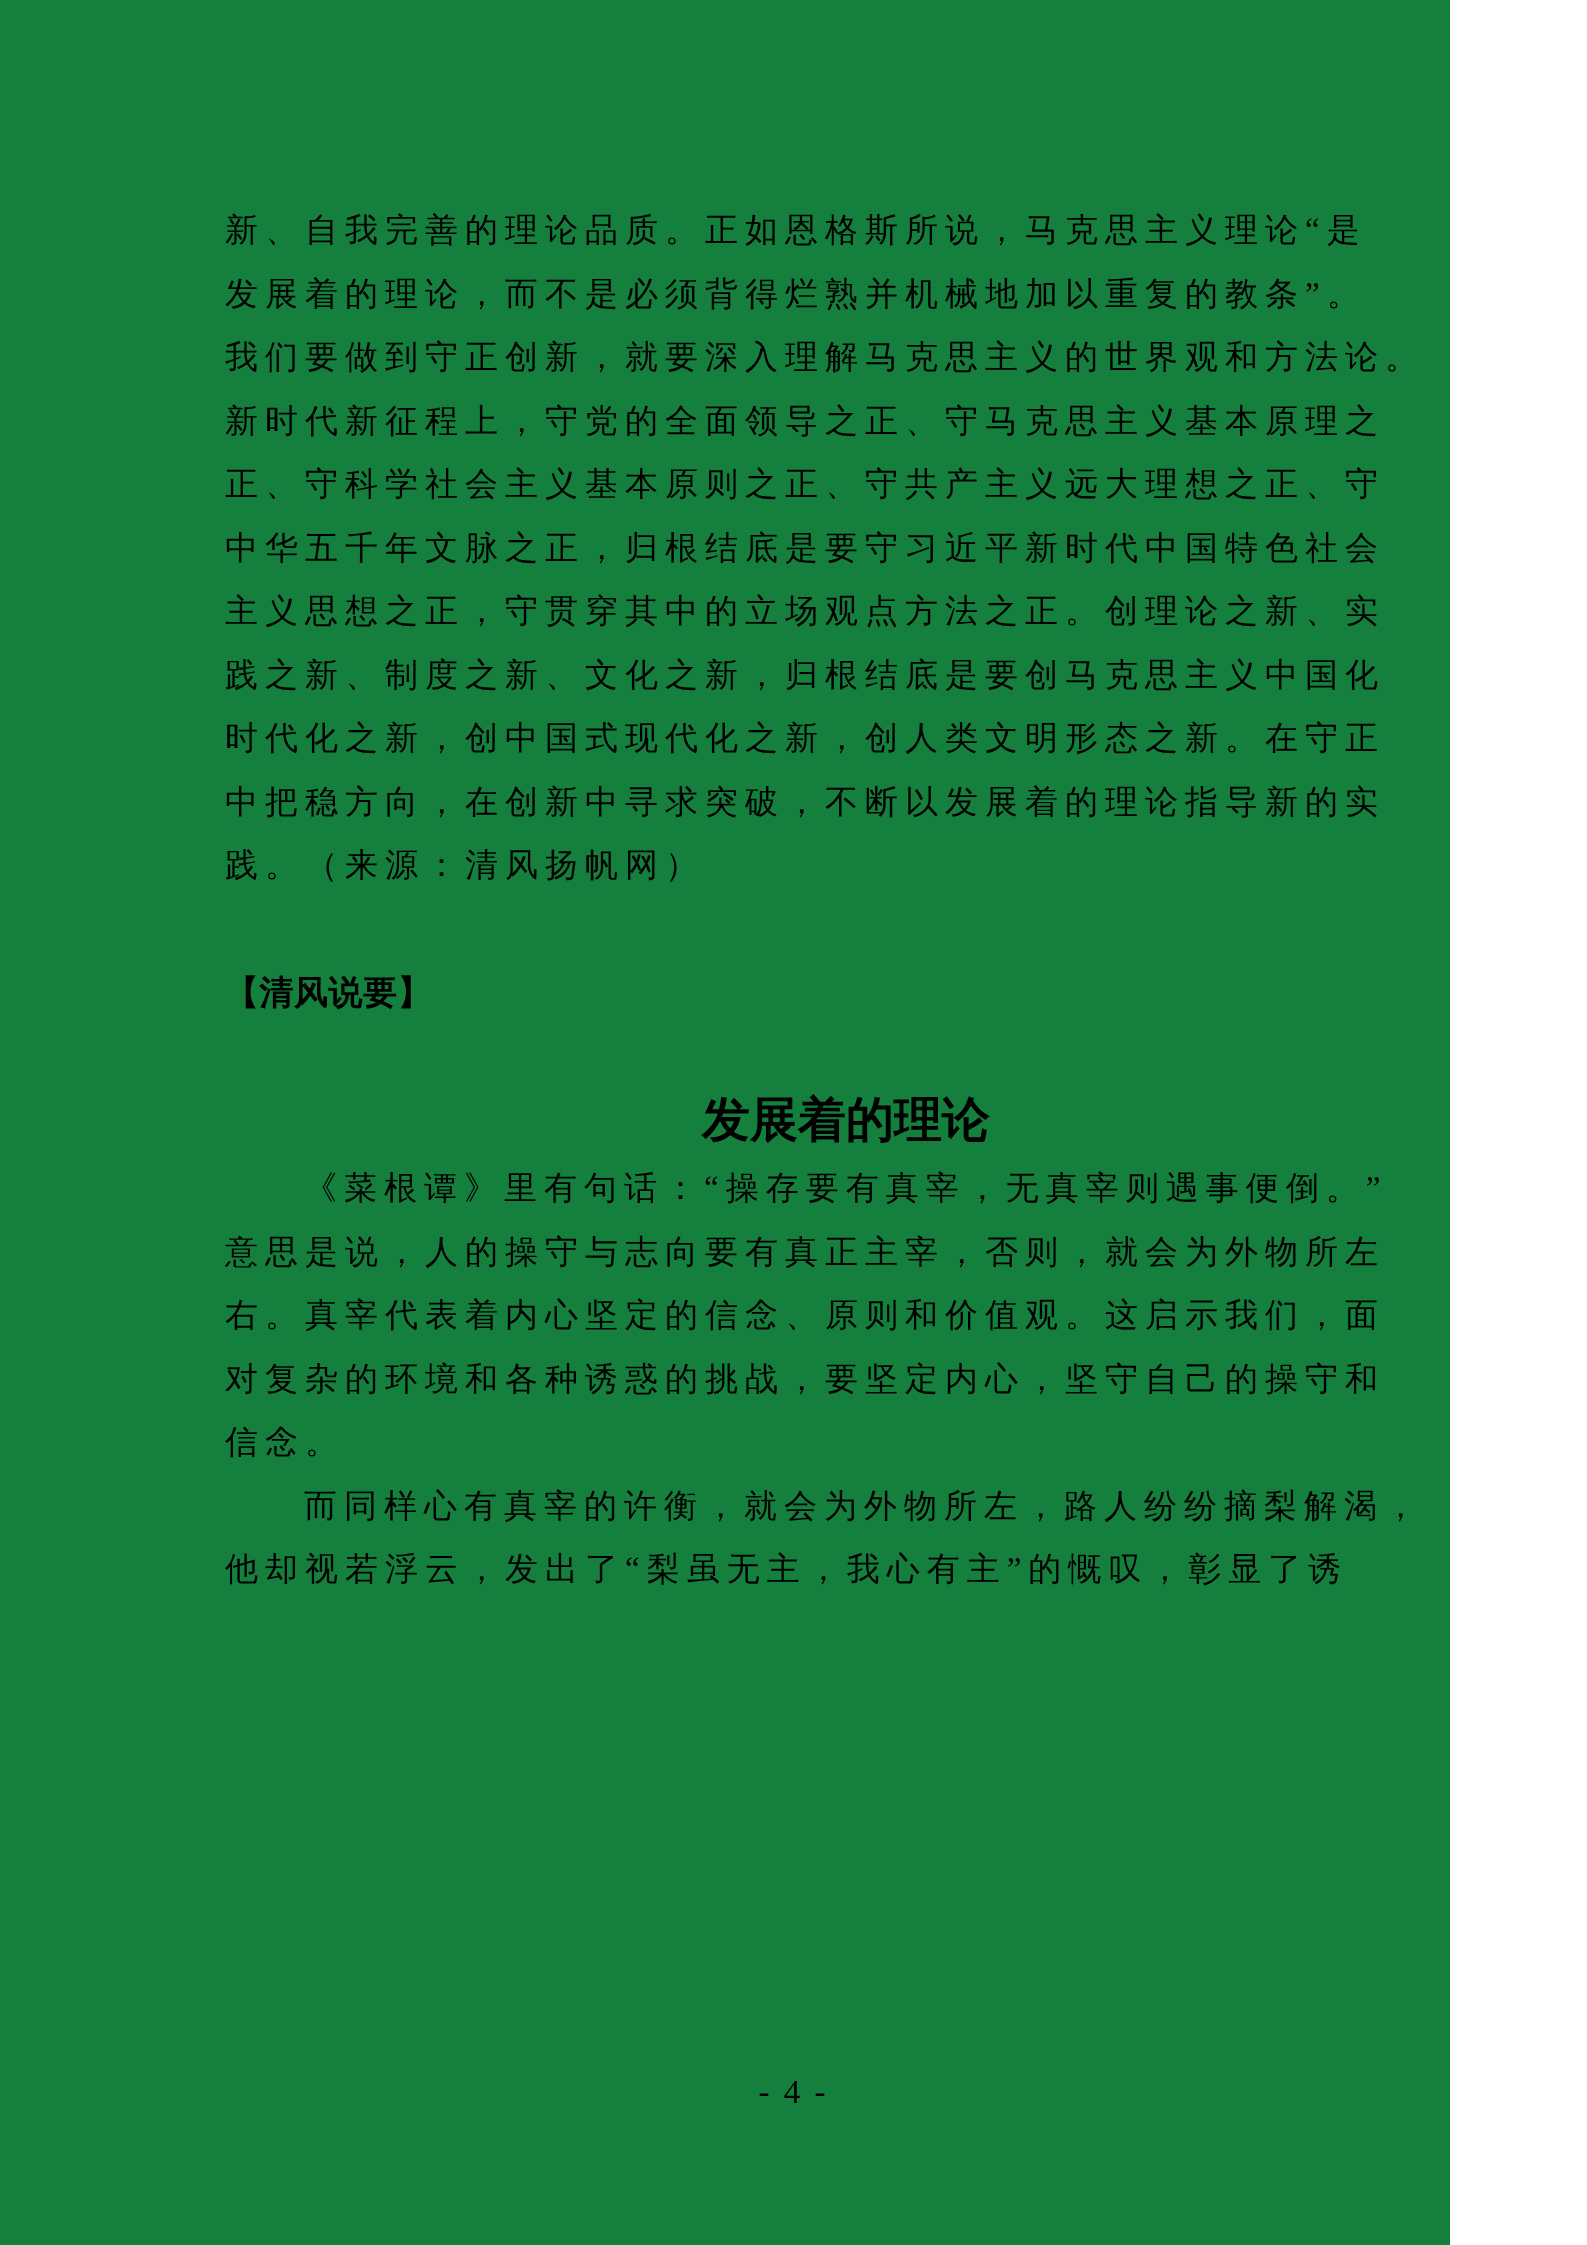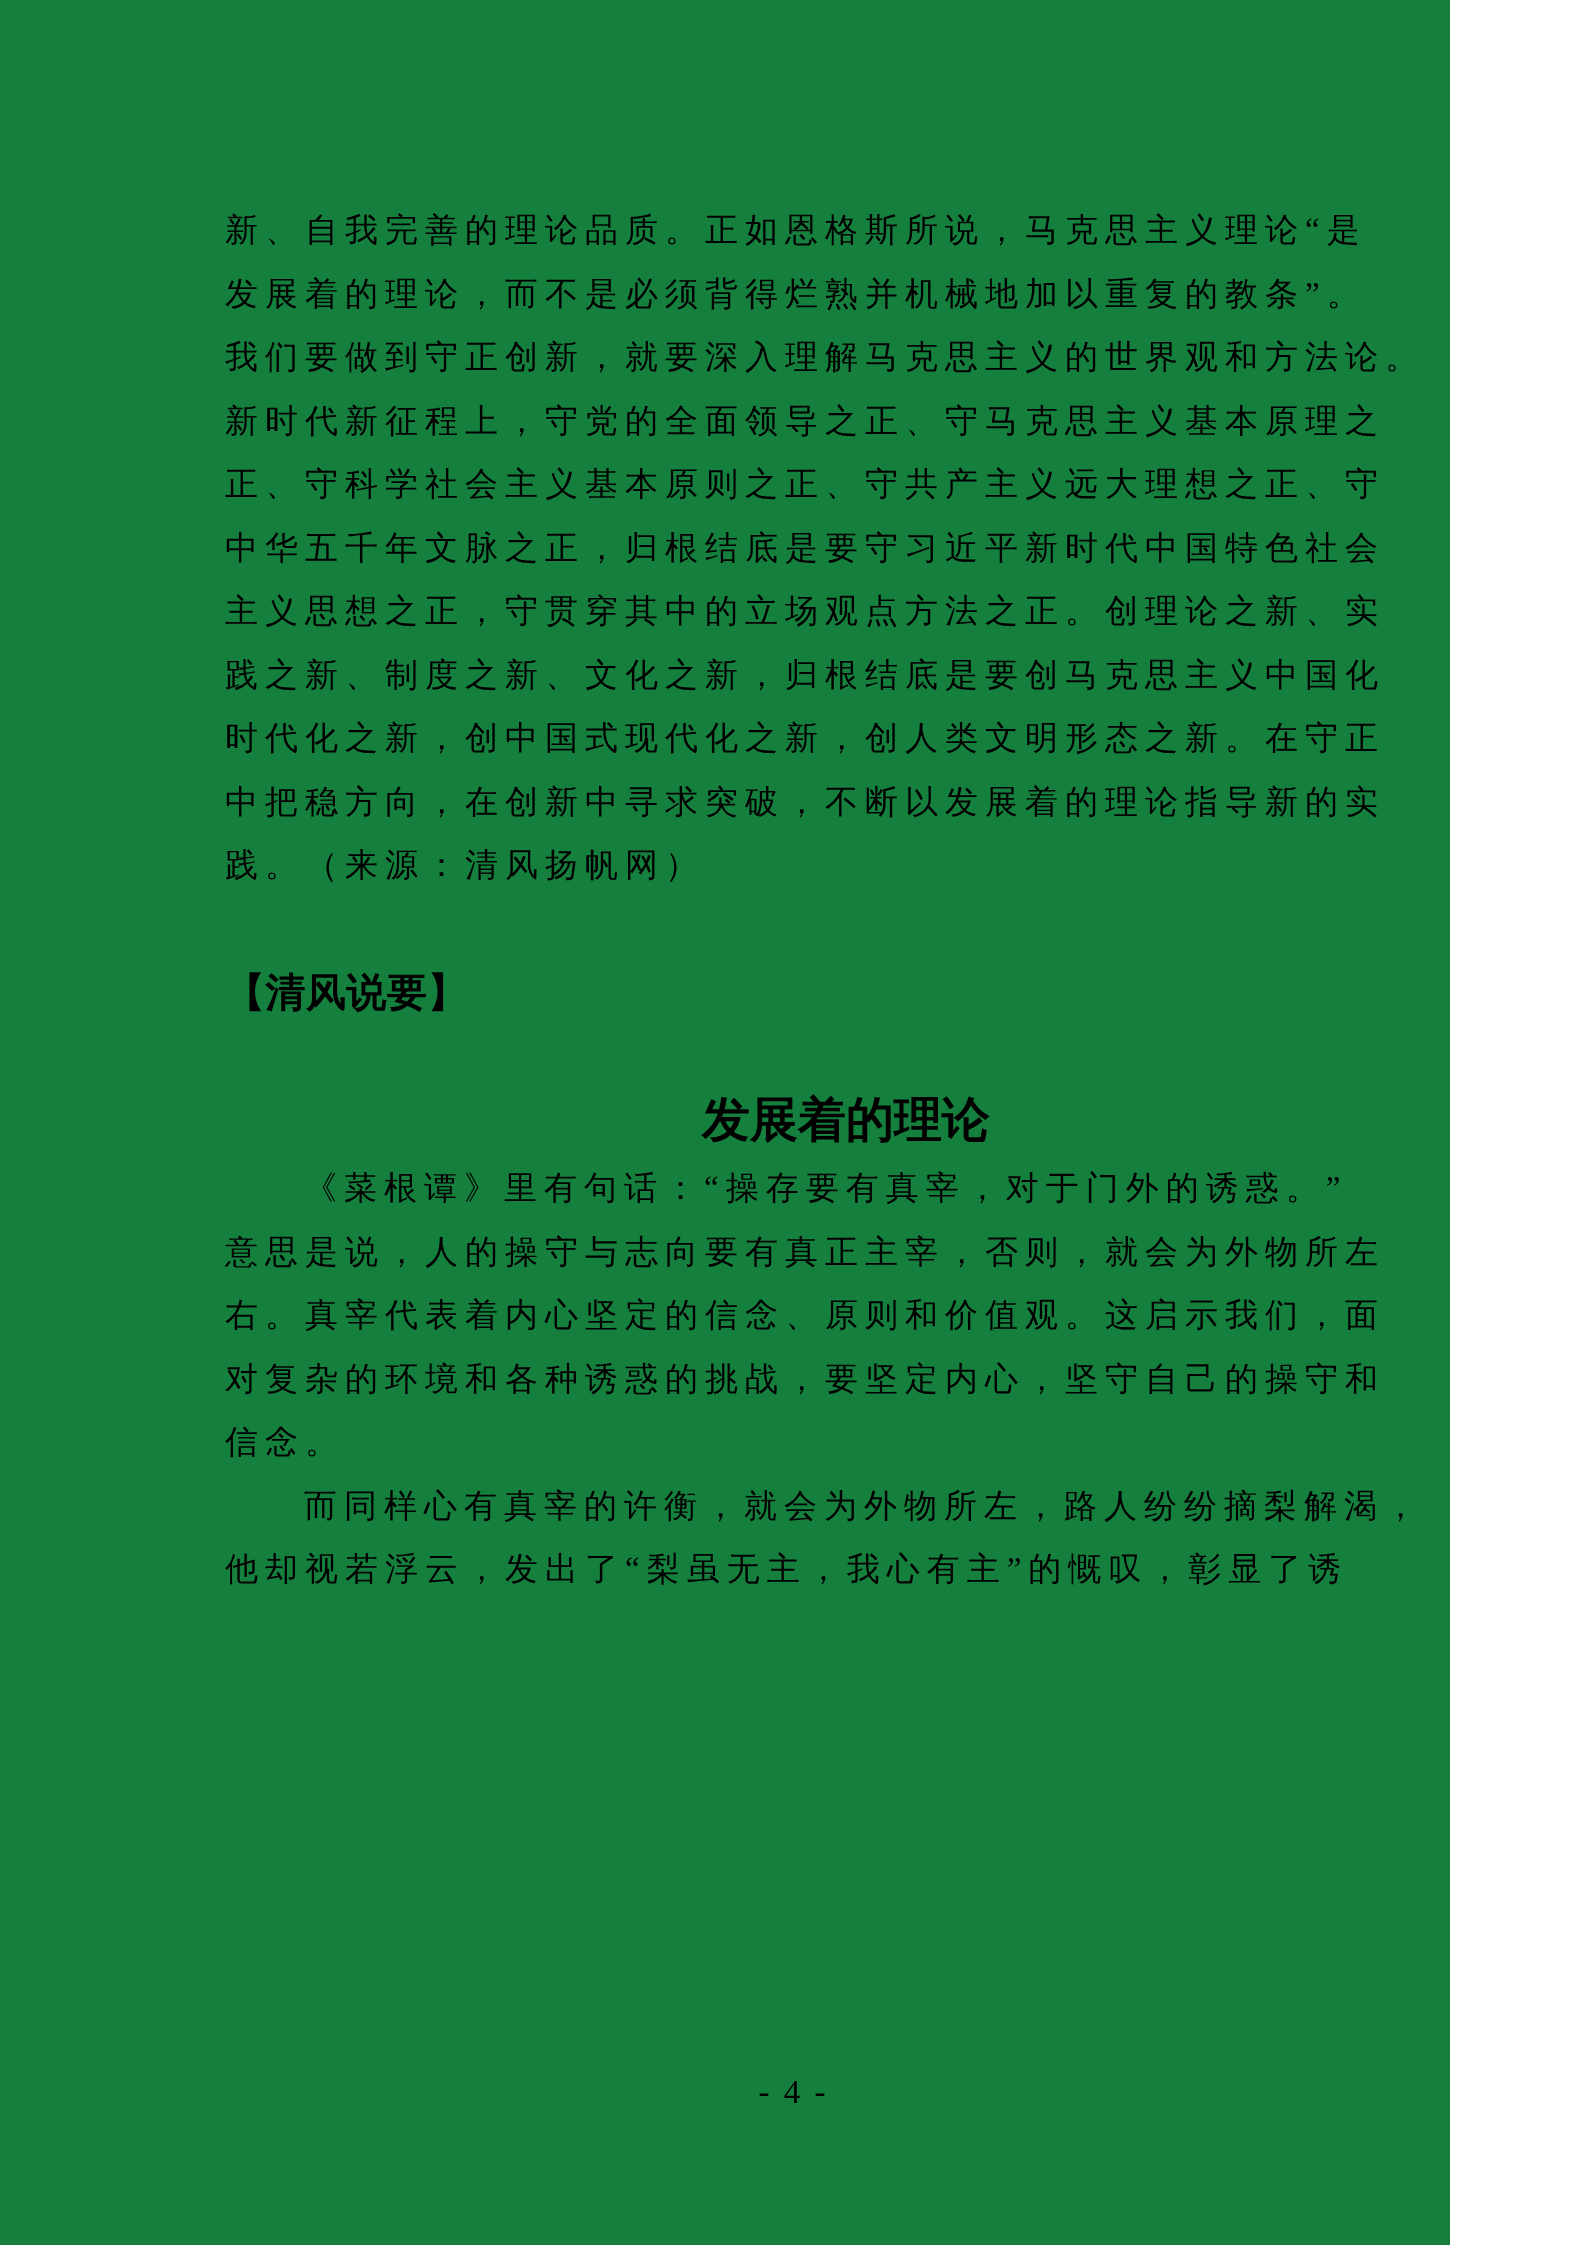--- a/index.html
+++ b/index.html
@@ -28,21 +28,21 @@
     letter-spacing: 7px;
     white-space: pre;          
     margin: 0;
     text-align: left;
   }
   .para-indent {
     text-indent: 79px;         
   }
   .section-header {
     margin: 63.5px 0 0 0;      
-    font-size: 40px;
+    font-size: 34px;
     line-height: 63.5px;
     font-weight: bold;
     letter-spacing: 0.5px;
     white-space: pre;
   }
   .essay-title {
     margin: 63.5px 0 0 0;
     font-size: 48px;
     line-height: 64px;
     font-weight: bold;
@@ -78,21 +78,21 @@
 主义思想之正，守贯穿其中的立场观点方法之正。创理论之新、实
 践之新、制度之新、文化之新，归根结底是要创马克思主义中国化
 时代化之新，创中国式现代化之新，创人类文明形态之新。在守正
 中把稳方向，在创新中寻求突破，不断以发展着的理论指导新的实
 践。（来源：清风扬帆网）</p>
 
     <p class="section-header">【清风说要】</p>
 
     <p class="essay-title">发展着的理论</p>
 
-    <p class="body-text para-indent essay-p1">《菜根谭》里有句话：“操存要有真宰，对于门外的诱惑。”
+    <p class="body-text para-indent essay-p1">《菜根谭》里有句话：“操存要有真宰，无真宰则遇事便倒。”
 意思是说，人的操守与志向要有真正主宰，否则，就会为外物所左
 右。真宰代表着内心坚定的信念、原则和价值观。这启示我们，面
 对复杂的环境和各种诱惑的挑战，要坚定内心，坚守自己的操守和
 信念。</p>
 
 
     <p class="body-text para-indent">而同样心有真宰的许衡，就会为外物所左，路人纷纷摘梨解渴，
 他却视若浮云，发出了“梨虽无主，我心有主”的慨叹，彰显了诱</p>
   </div>
 

